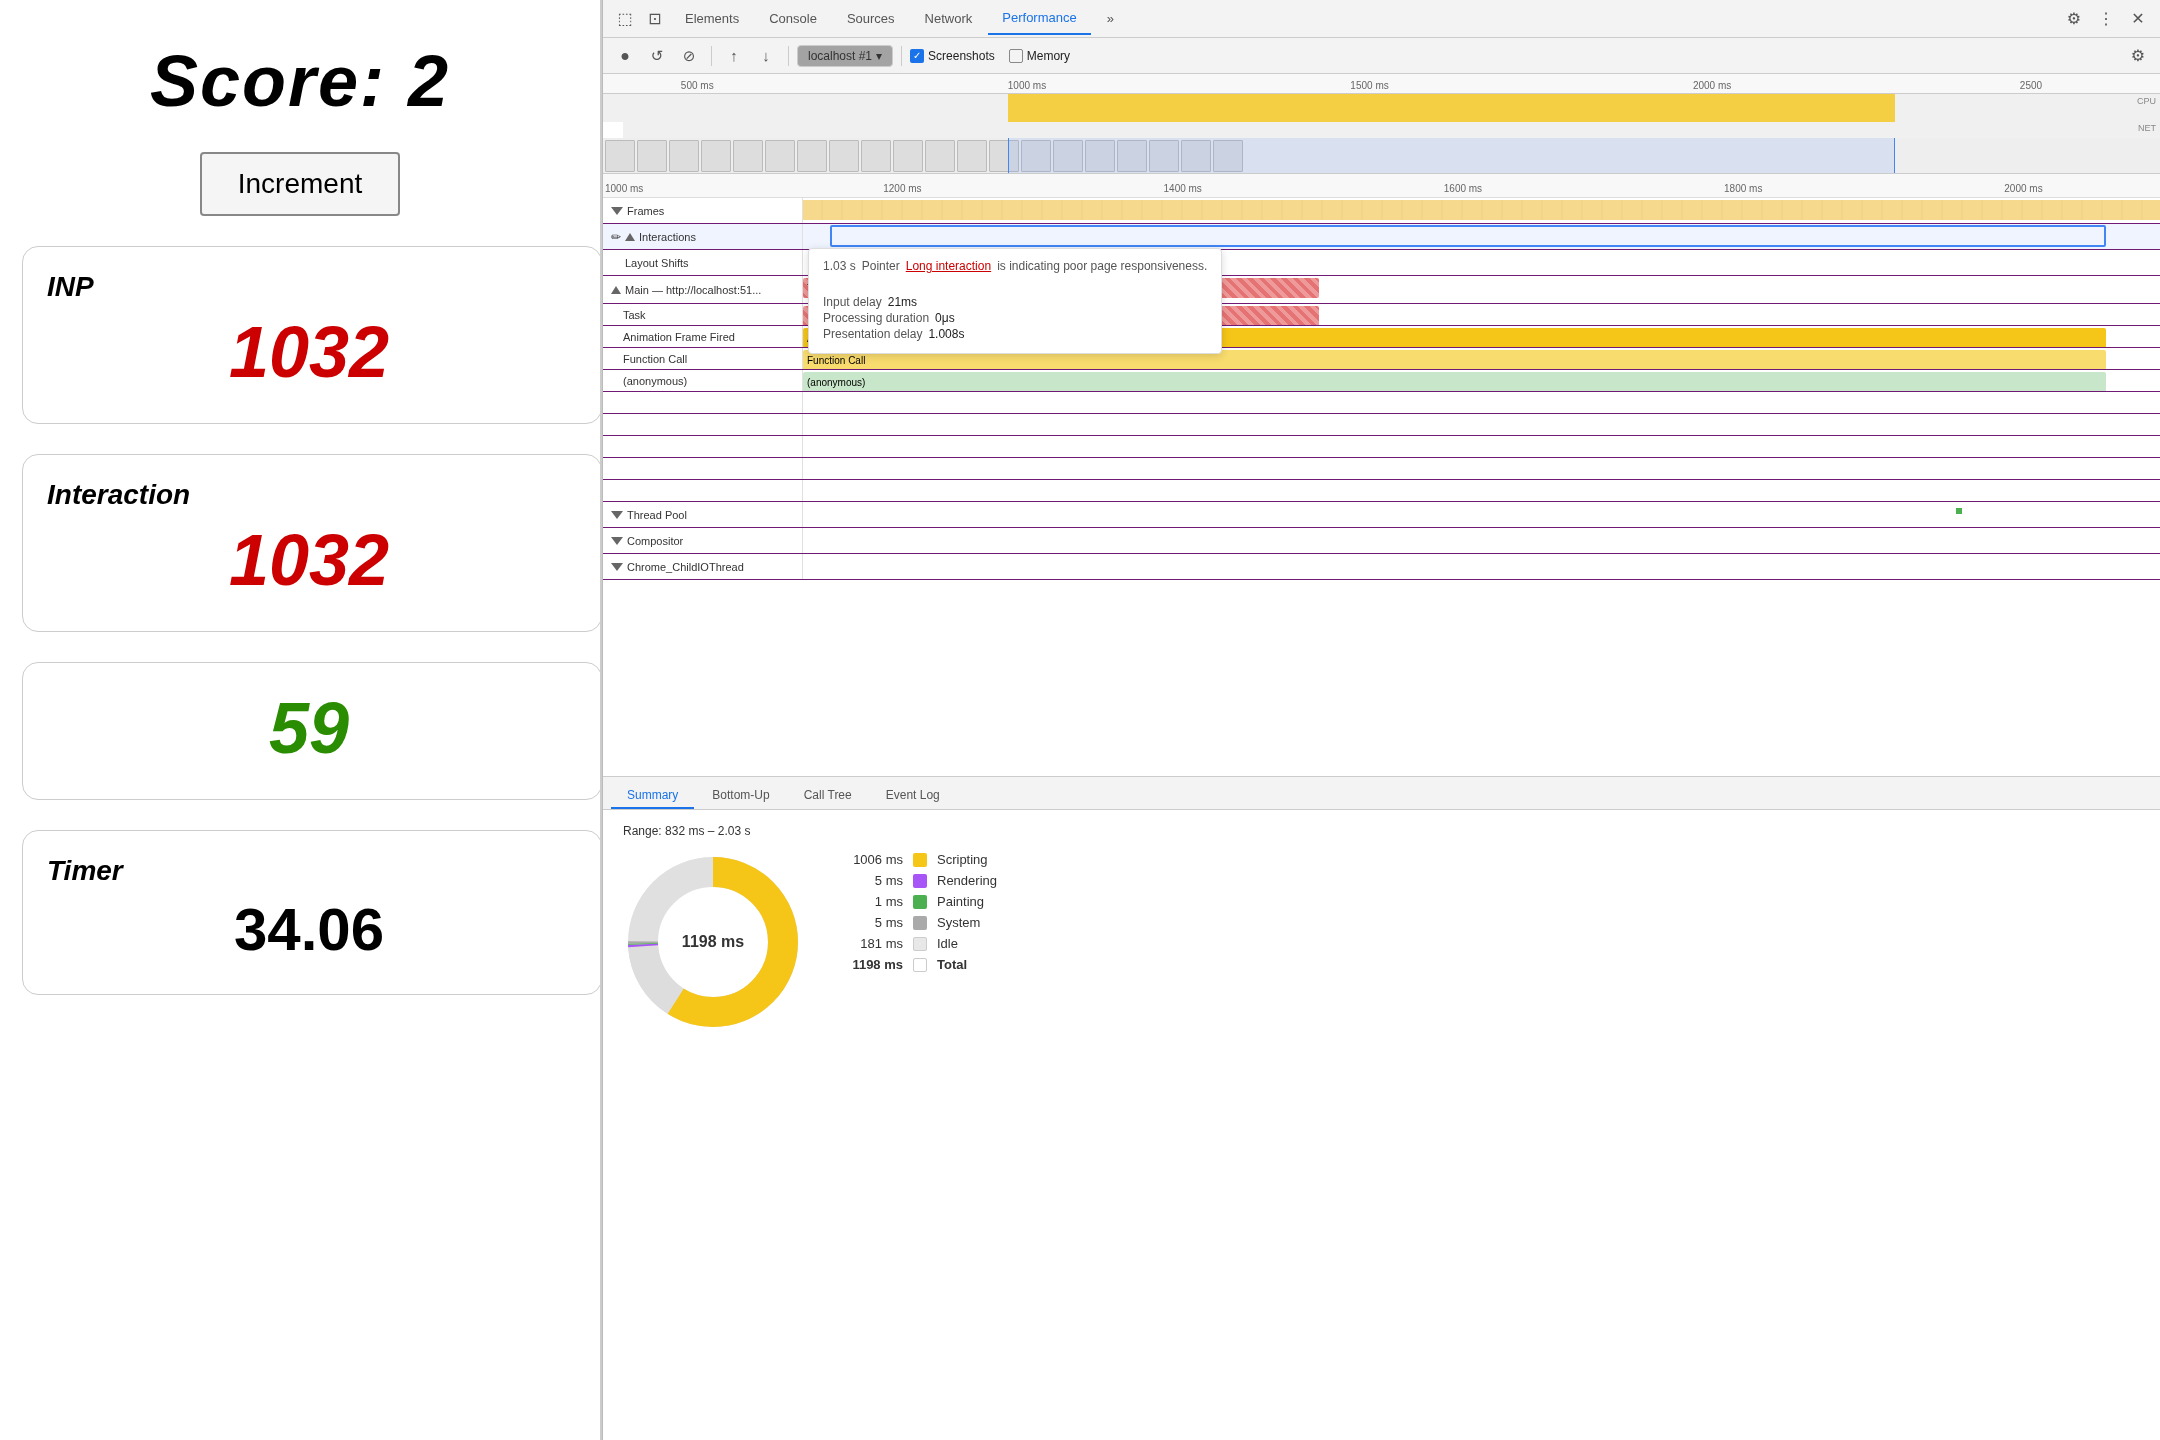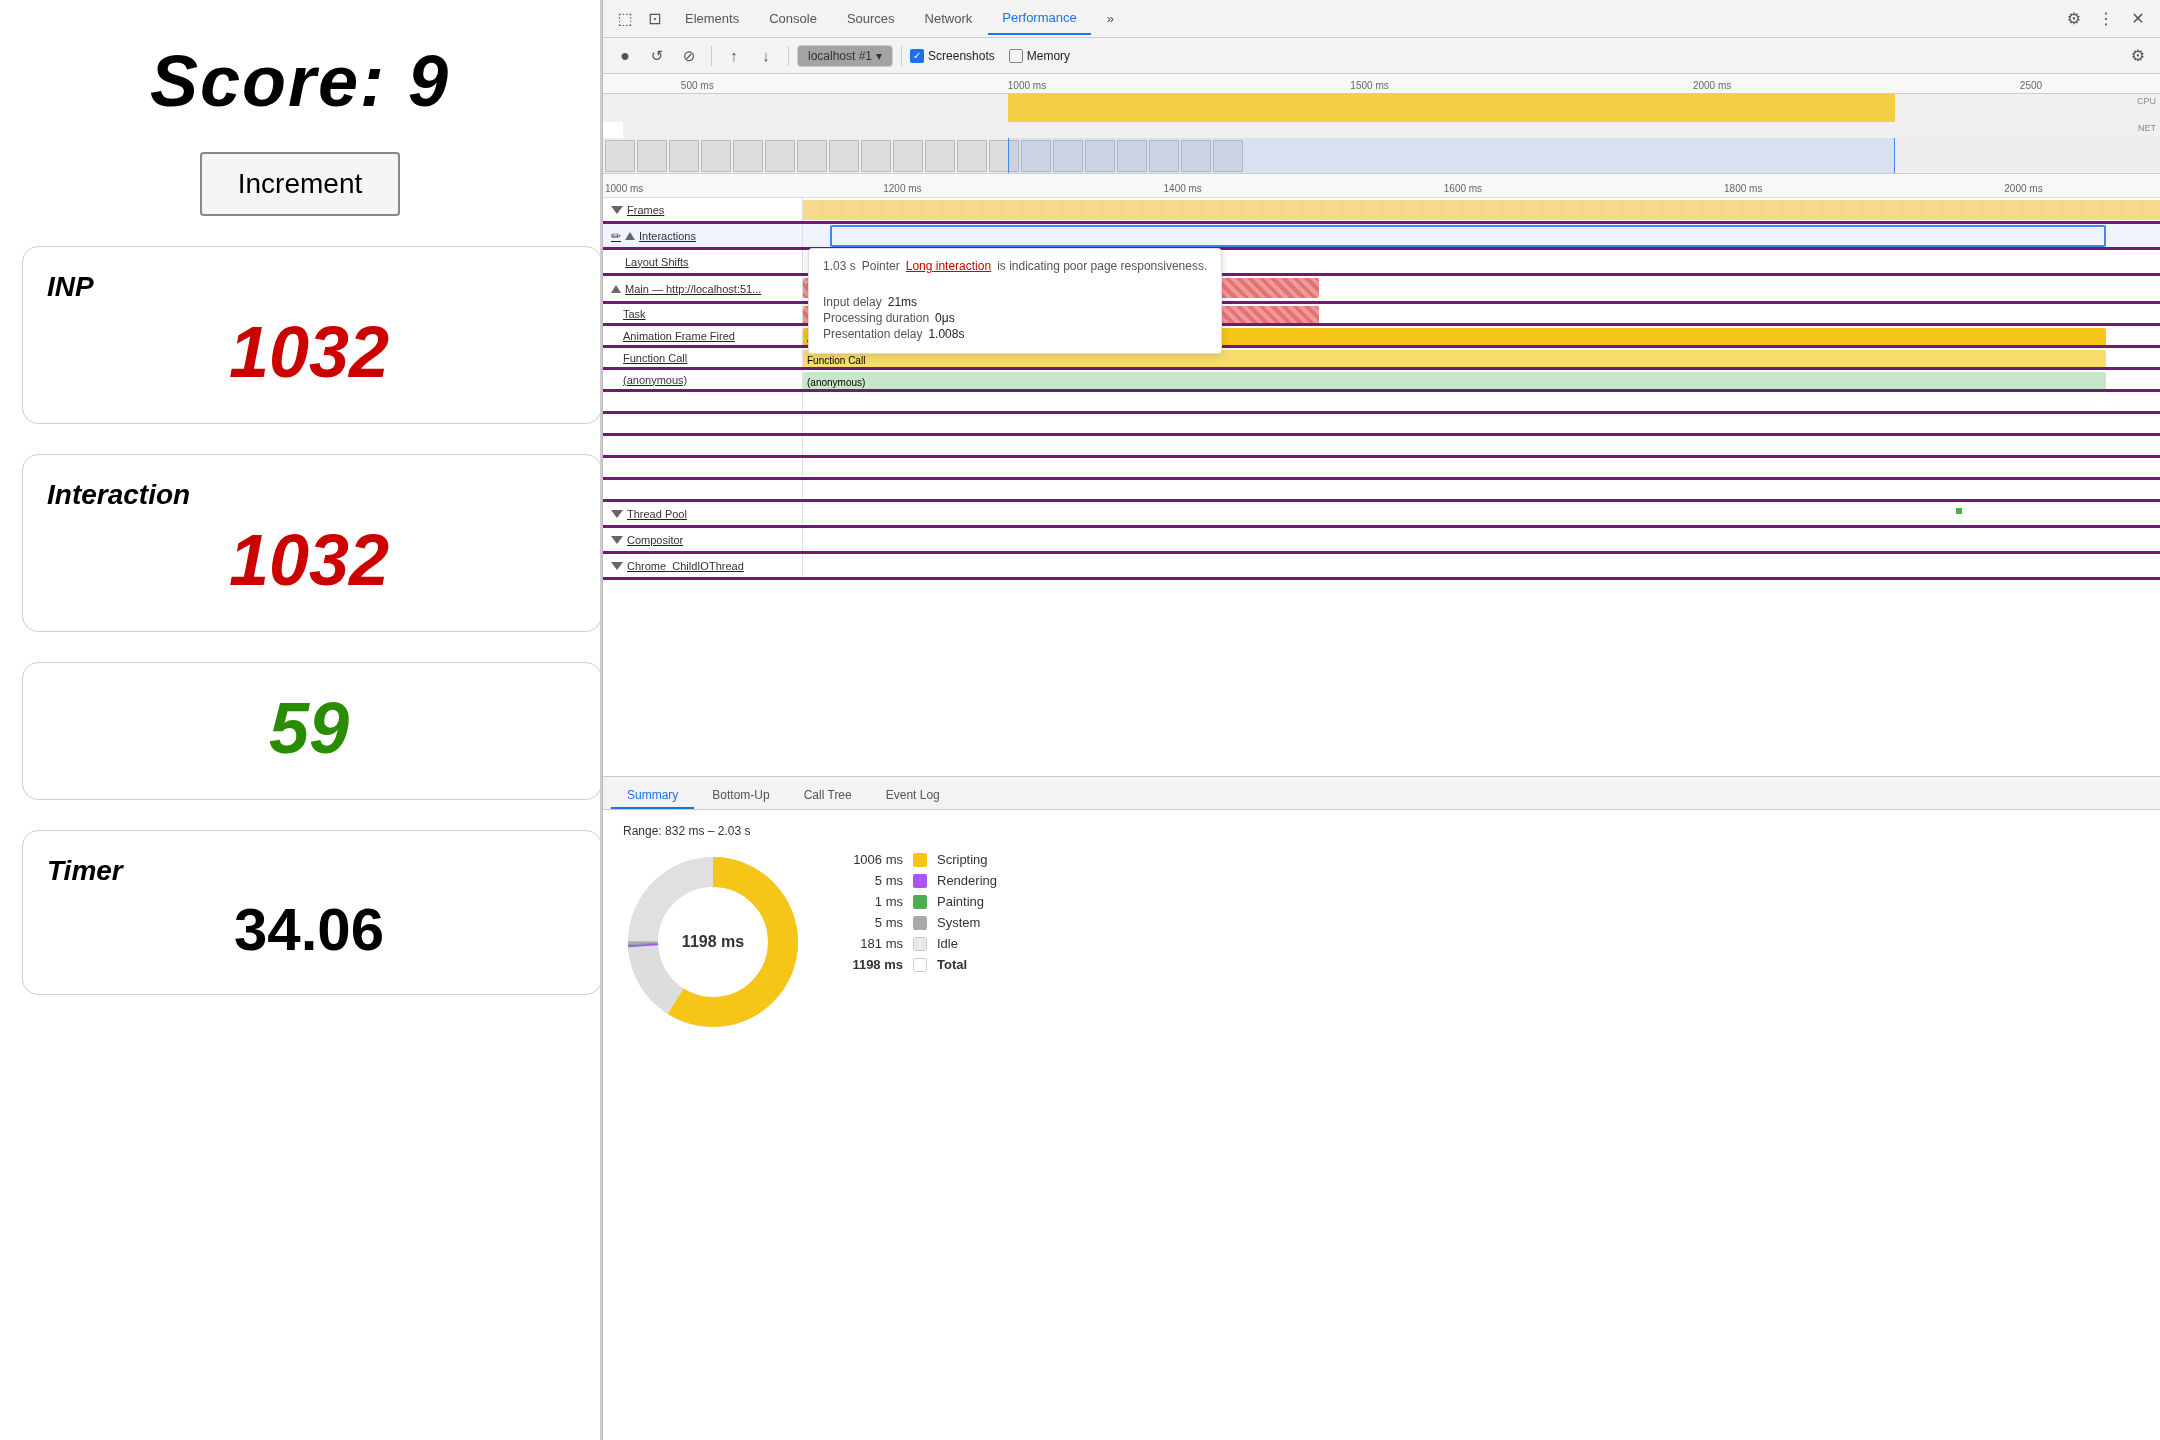--- a/index.html
+++ b/index.html
@@ -303,23 +303,22 @@
       flex: 1;
       overflow-y: auto;
       overflow-x: hidden;
       background: #fff;
       position: relative;
     }
     .track-row {
       display: flex;
       align-items: flex-end;
       height: 26px;
-      border-bottom: 3px solid #701a75;
-      position: relative;
-      text-decoration: underline;
+      border-bottom: 1px solid #701a75;
+      position: relative;
     }
     .track-label-col {
       width: 200px;
       min-width: 200px;
       padding-left: 8px;
       font-size: 11px;
       color: #333;
       display: flex;
       align-items: center;
       gap: 4px;
@@ -532,21 +531,21 @@
       background: rgba(100, 150, 255, 0.15);
       border-left: 1px solid #4285f4;
       border-right: 1px solid #4285f4;
       pointer-events: none;
     }
   </style>
 </head>
 <body>
 
 <div class="left-panel">
-  <div class="score-title">Score: 9</div>
+  <div class="score-title">Score: 2</div>
   <button class="increment-btn">Increment</button>
 
   <div class="metric-card">
     <div class="metric-label">INP</div>
     <div class="metric-value-red">1032</div>
   </div>
 
   <div class="metric-card">
     <div class="metric-label">Interaction</div>
     <div class="metric-value-red">1032</div>

